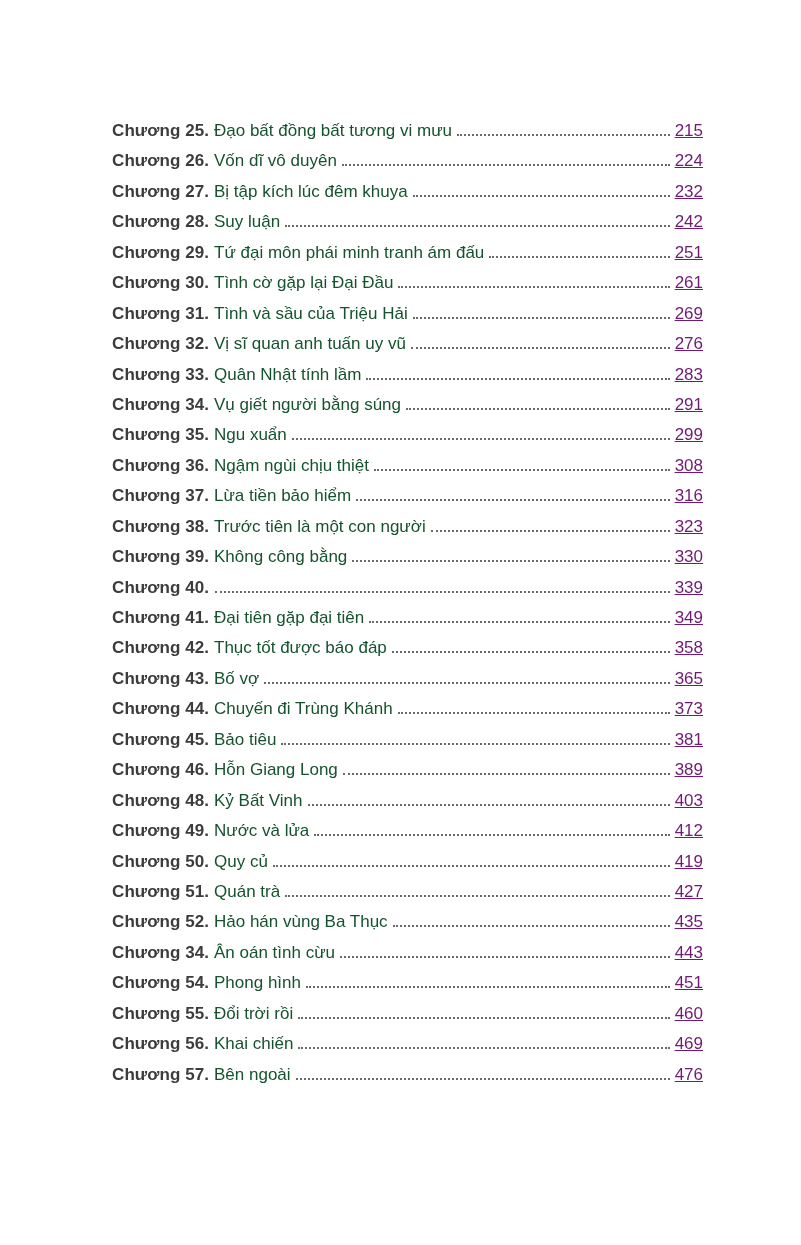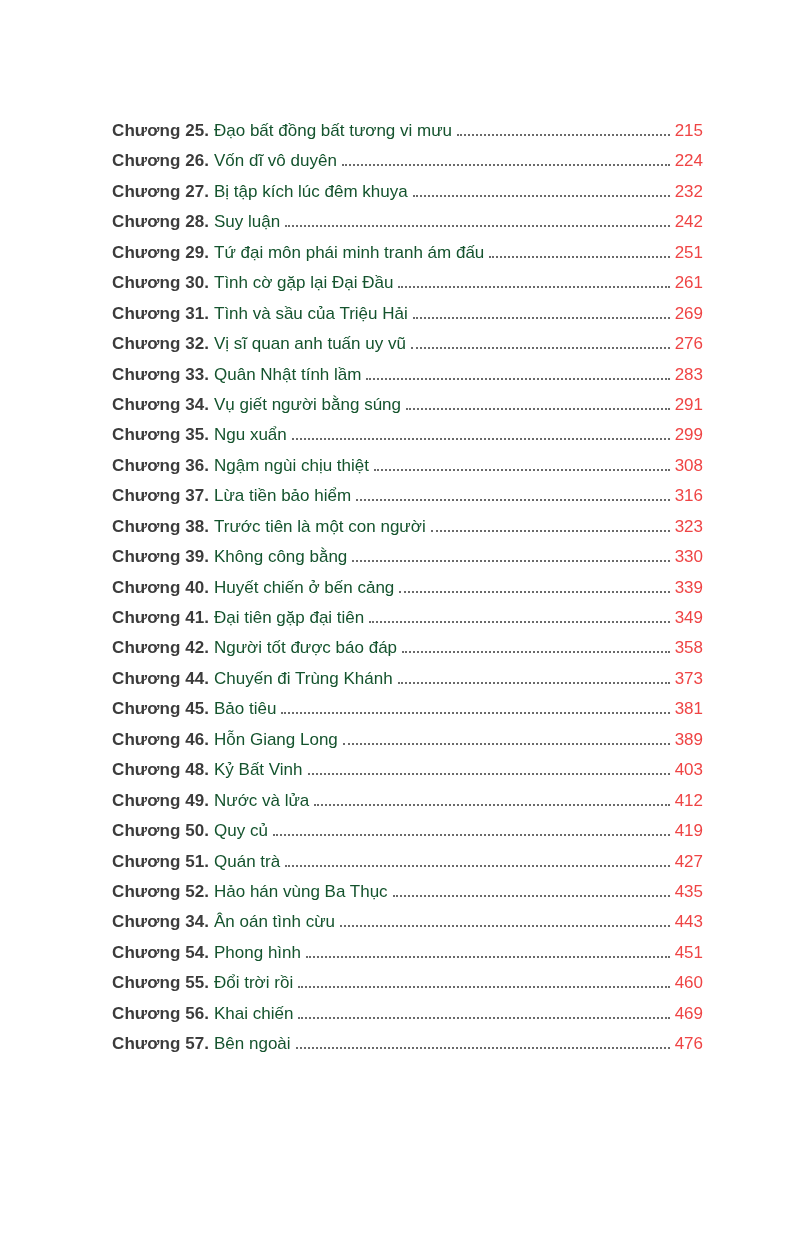--- a/index.html
+++ b/index.html
@@ -43,23 +43,24 @@
   }
   .leader {
     flex: 1 1 auto;
     min-width: 12px;
     height: 0;
     border-bottom: 2px dotted #6a6a6a;
     margin: 0 3px 0 1px;
   }
   .chap-page {
     white-space: nowrap;
-    color: #ef4444;
+    color: #701a75;
     text-align: right;
     padding-left: 2px;
+    text-decoration: underline;
   }
 </style>
 </head>
 <body>
 
 <div class="page">
   <div class="toc" id="toc">
   <div class="toc-row">
     <span class="chap-label">Chương 25.</span>
     <span class="chap-title">Đạo bất đồng bất tương vi mưu</span>
@@ -160,39 +161,44 @@
 
   <div class="toc-row">
     <span class="chap-label">Chương 39.</span>
     <span class="chap-title">Không công bằng</span>
     <span class="leader"></span>
     <span class="chap-page">330</span>
   </div>
 
   <div class="toc-row">
     <span class="chap-label">Chương 40.</span>
-    <span class="chap-title">Huyết chiến ở bến cảng</span>
     <span class="leader"></span>
     <span class="chap-page">339</span>
   </div>
 
   <div class="toc-row">
     <span class="chap-label">Chương 41.</span>
     <span class="chap-title">Đại tiên gặp đại tiên</span>
     <span class="leader"></span>
     <span class="chap-page">349</span>
   </div>
 
   <div class="toc-row">
     <span class="chap-label">Chương 42.</span>
-    <span class="chap-title">Người tốt được báo đáp</span>
+    <span class="chap-title">Thục tốt được báo đáp</span>
     <span class="leader"></span>
     <span class="chap-page">358</span>
   </div>
 
+  <div class="toc-row">
+    <span class="chap-label">Chương 43.</span>
+    <span class="chap-title">Bố vợ</span>
+    <span class="leader"></span>
+    <span class="chap-page">365</span>
+  </div>
 
   <div class="toc-row">
     <span class="chap-label">Chương 44.</span>
     <span class="chap-title">Chuyến đi Trùng Khánh</span>
     <span class="leader"></span>
     <span class="chap-page">373</span>
   </div>
 
   <div class="toc-row">
     <span class="chap-label">Chương 45.</span>

